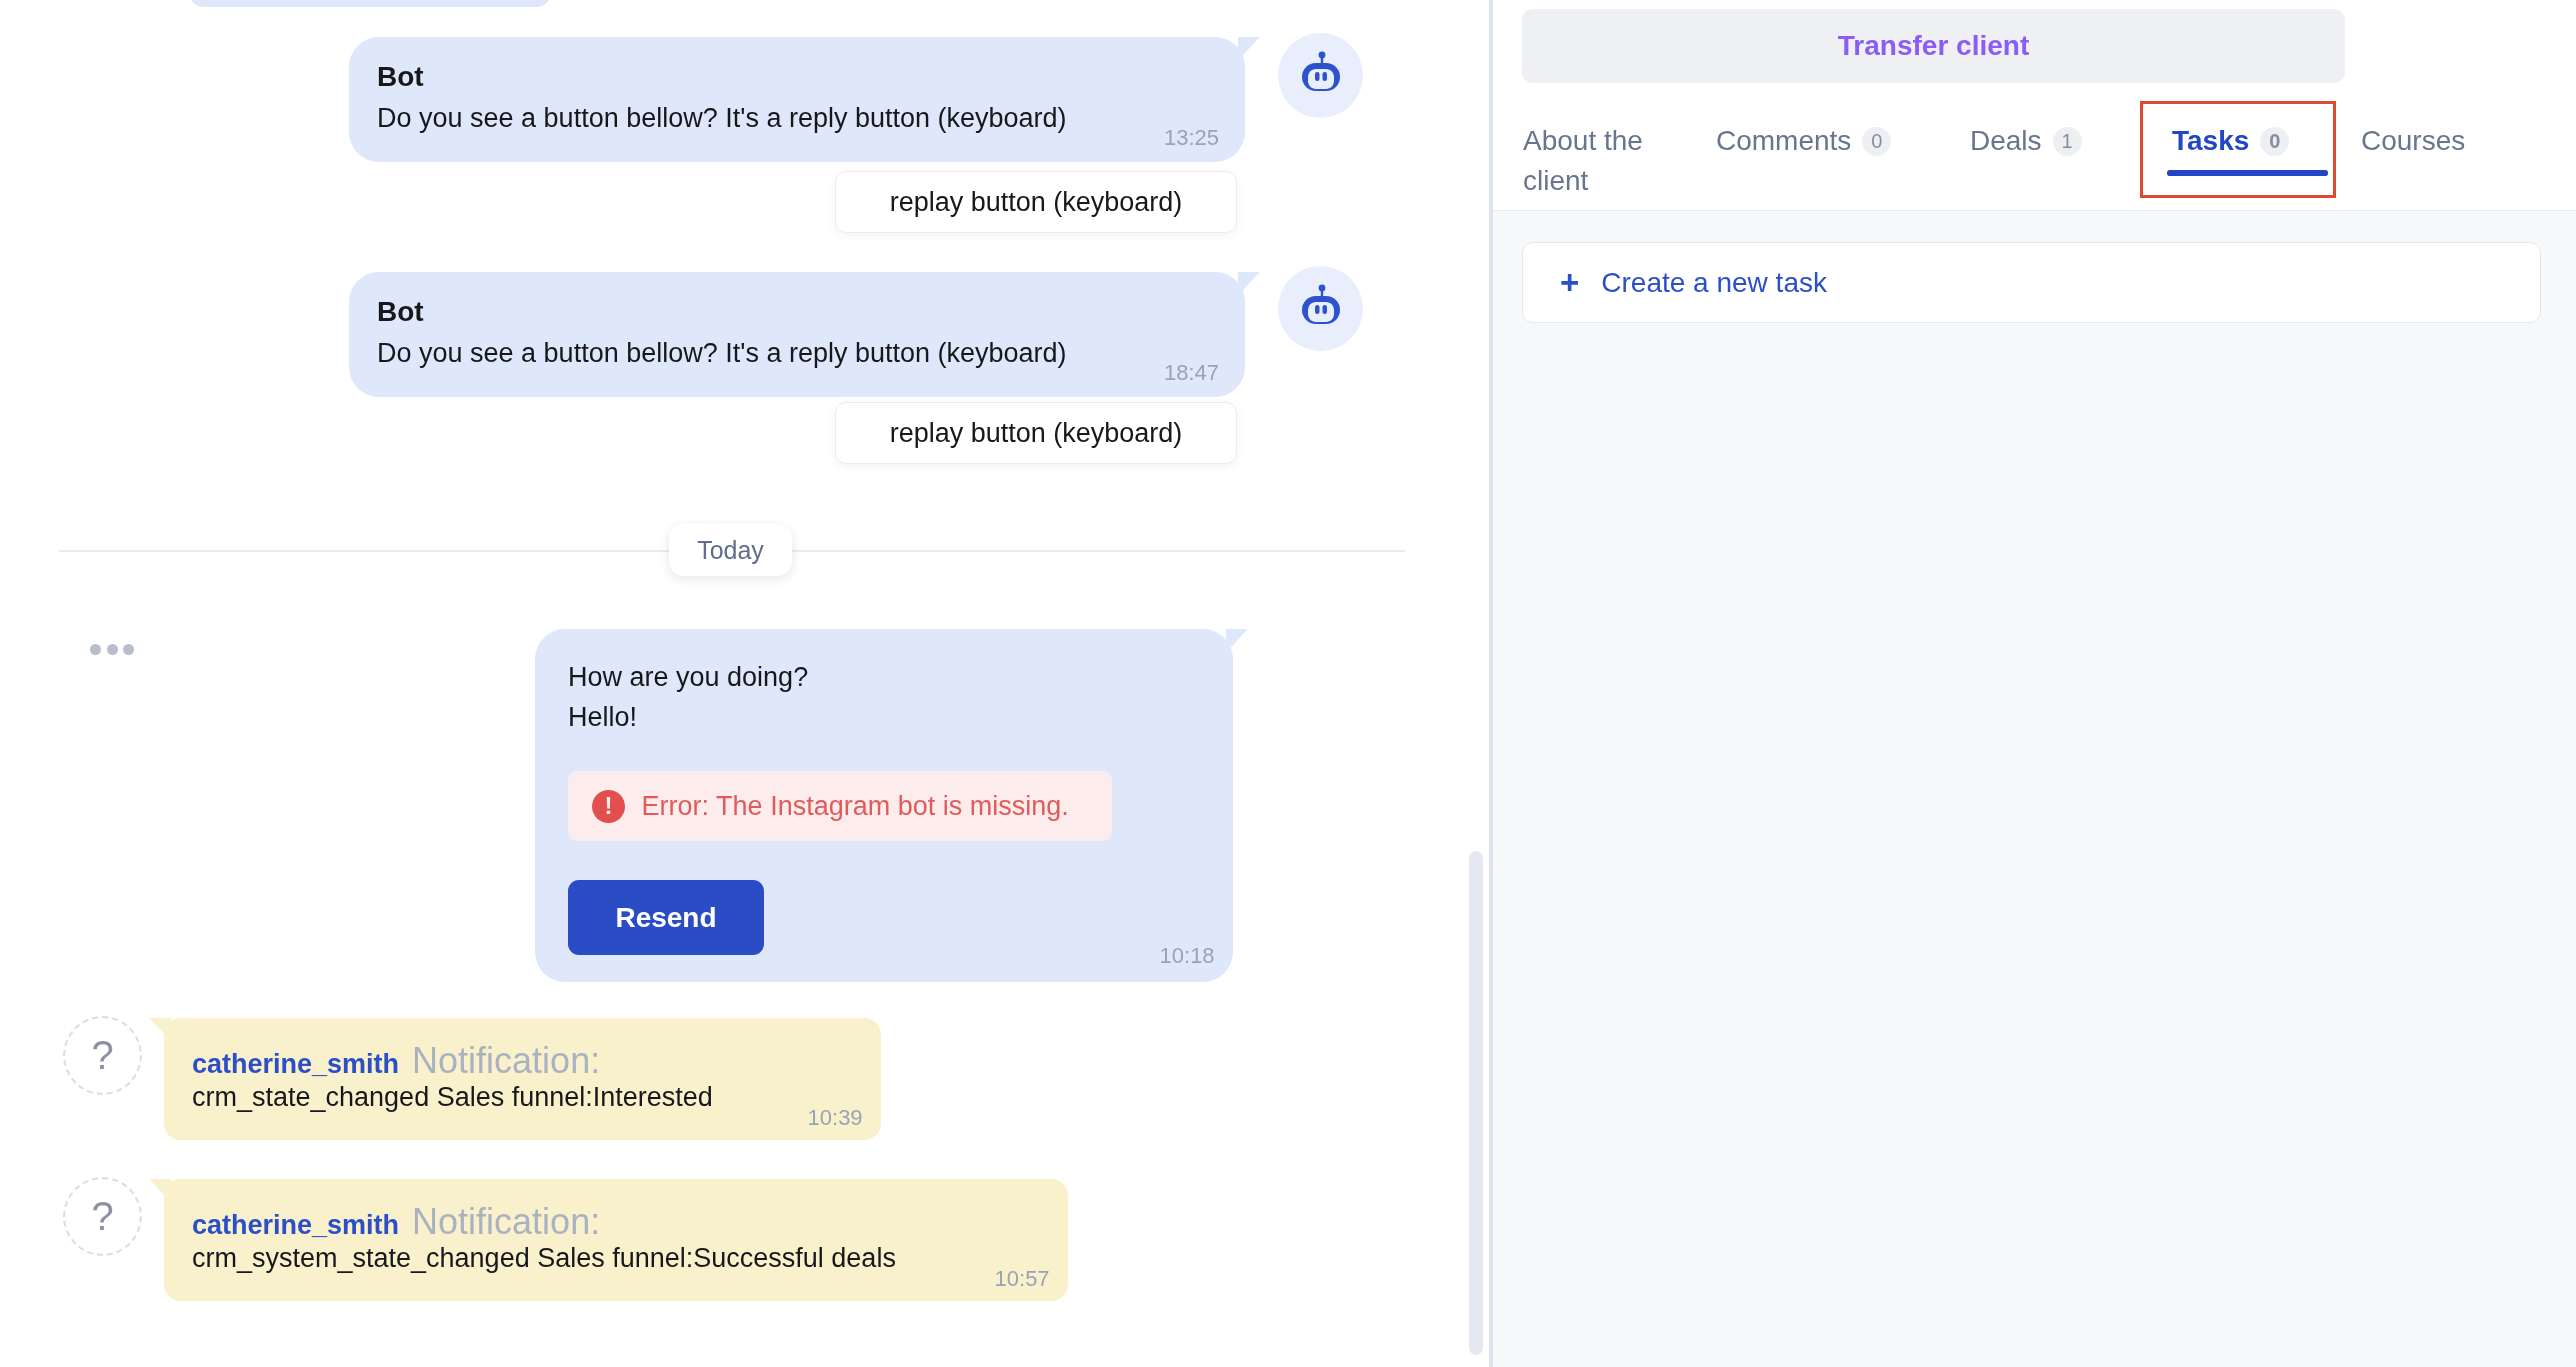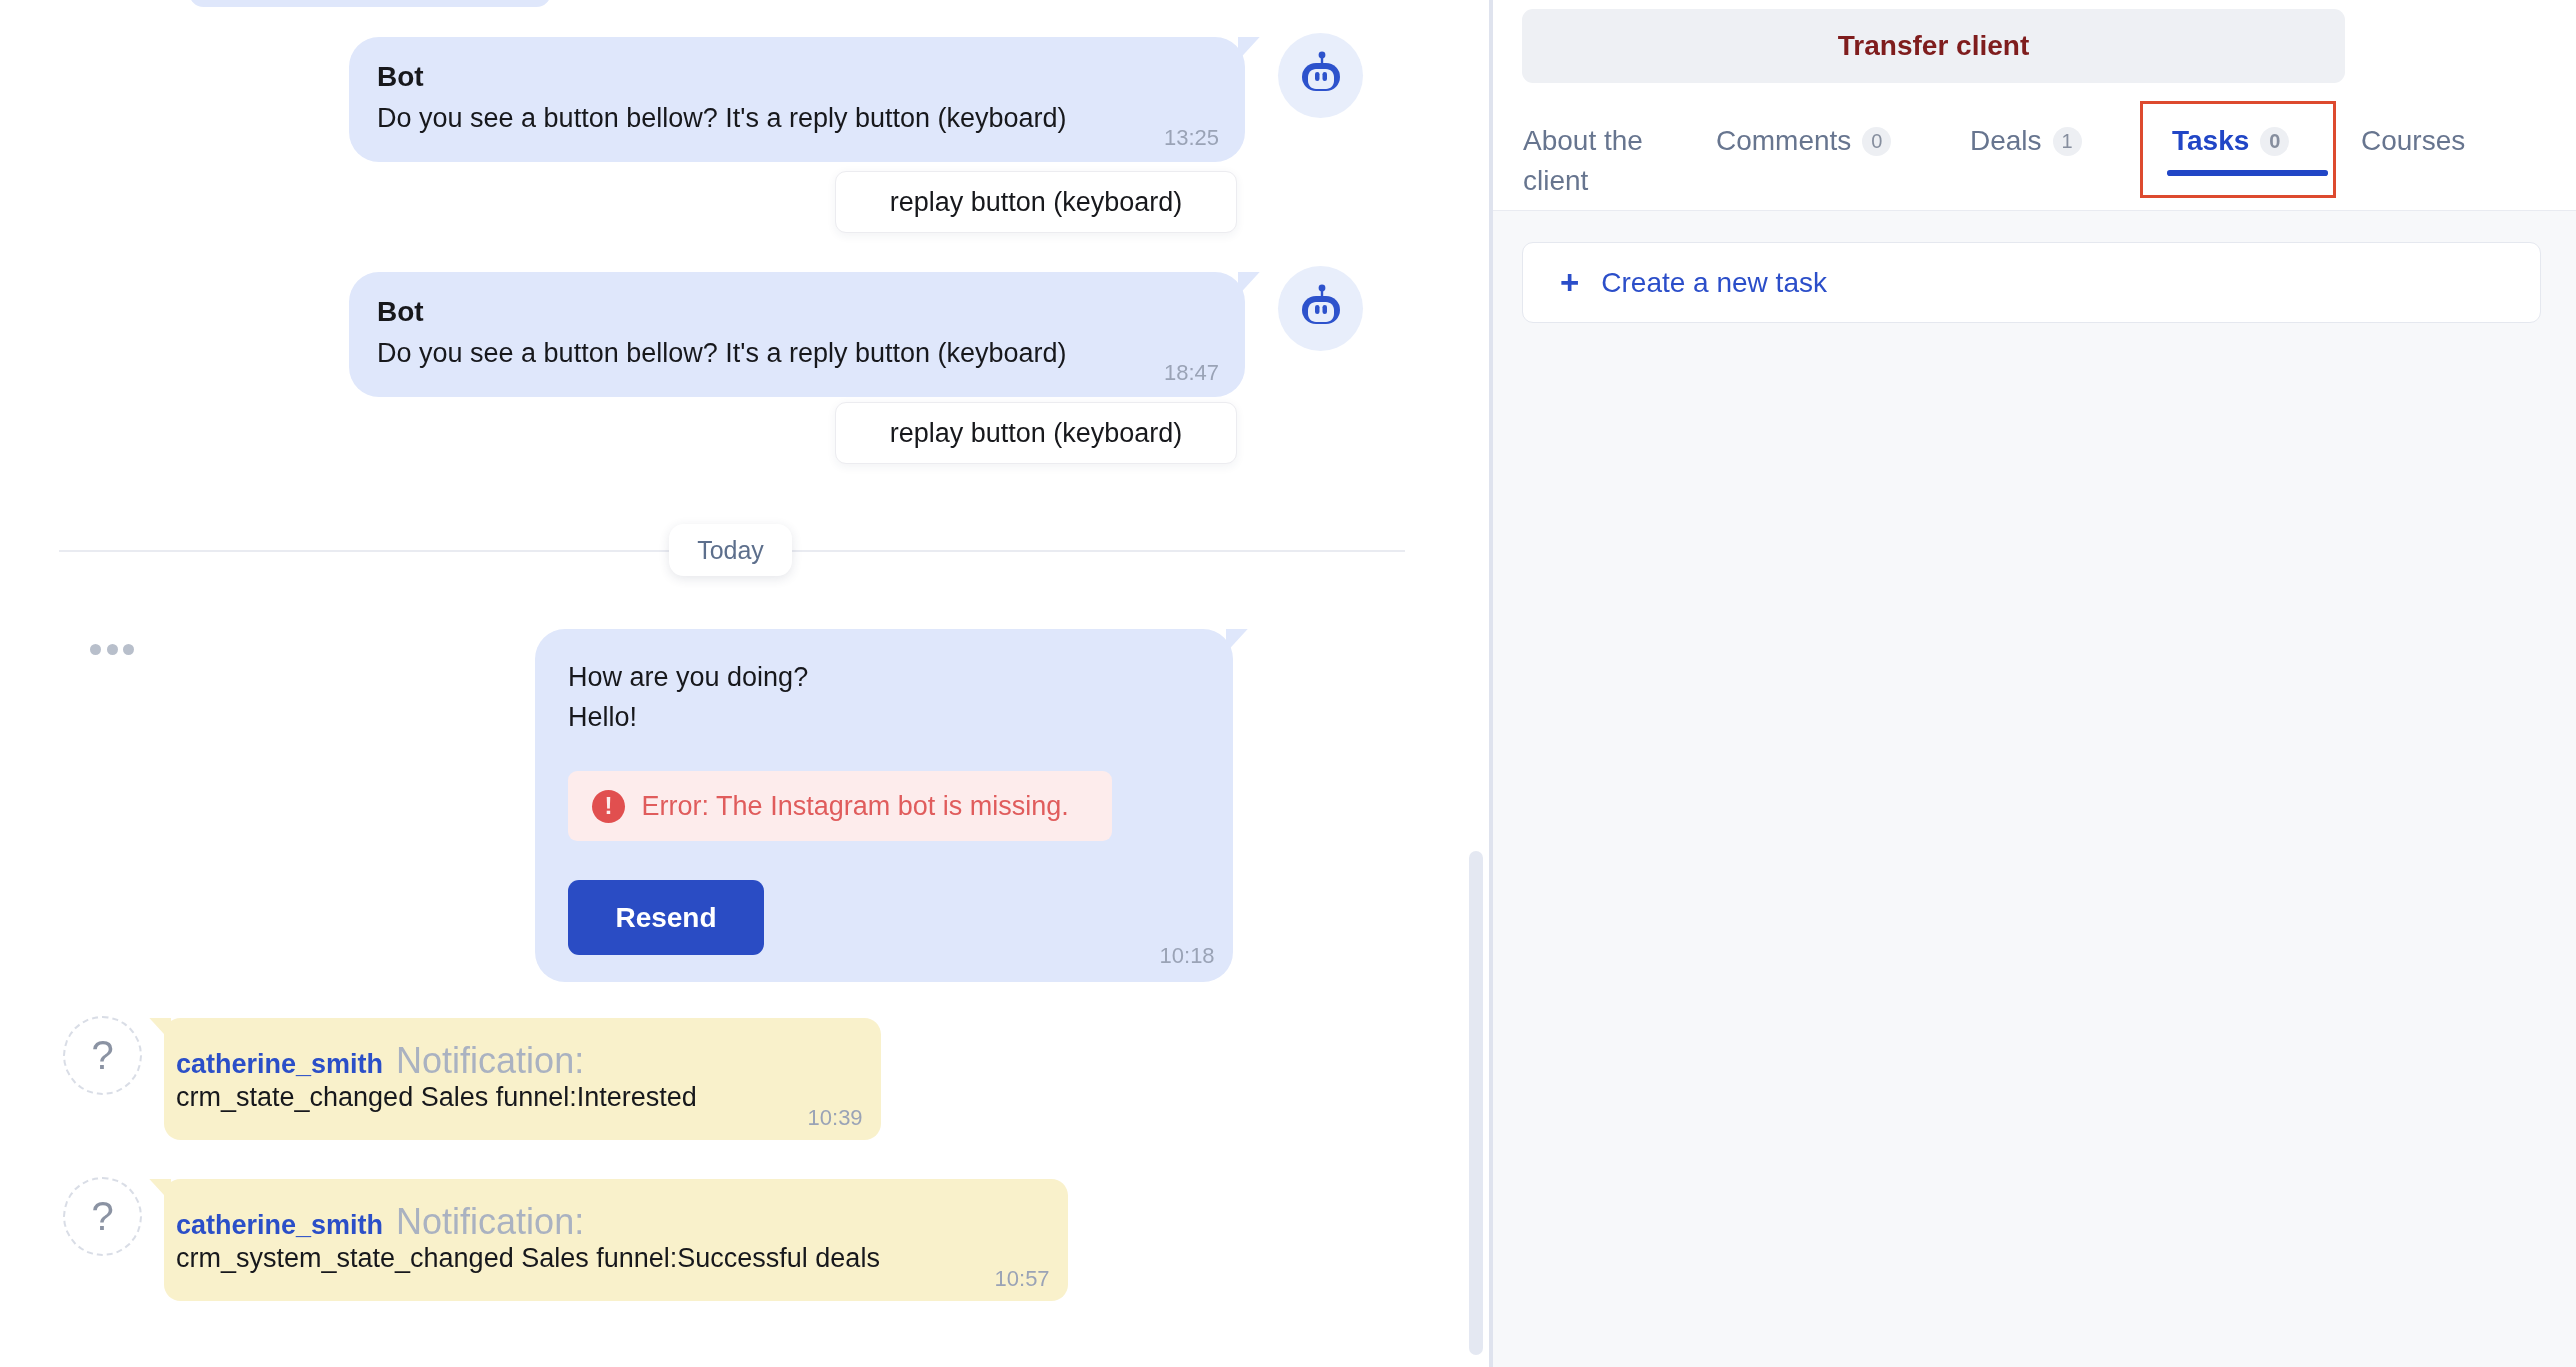--- a/index.html
+++ b/index.html
@@ -36,37 +36,37 @@
     display:flex;align-items:center;justify-content:center;font-size:24px;font-weight:700;flex:0 0 auto;}
   .error-text{font-size:27px;color:#e05c5c;}
   .resend-btn{position:absolute;left:33px;top:251px;width:196px;height:75px;background:#2a4cc4;
     border-radius:11px;display:flex;align-items:center;justify-content:center;color:#ffffff;
     font-size:28px;font-weight:700;}
   .hello-time{right:18.4px;bottom:13px;text-align:right;}
   .notif-avatar{position:absolute;left:63px;width:79px;height:79px;border-radius:50%;background:#ffffff;
     border:2.8px dashed #d9dde6;box-sizing:border-box;display:flex;align-items:center;justify-content:center;
     font-size:40px;color:#8b93a3;}
   .notif-bubble{position:absolute;left:164px;height:122px;background:#f9f1cb;border-radius:16.6px;
-    padding:22px 12px;box-sizing:border-box;}
+    padding:22px 28px;box-sizing:border-box;}
   .notif-bubble .tail-l{position:absolute;top:0;left:-14.7px;width:22px;height:24px;background:#f9f1cb;
     clip-path:polygon(0 0,100% 0,100% 100%);}
   .notif-head{display:flex;gap:13px;align-items:baseline;}
   .notif-user{font-size:27px;font-weight:700;color:#2b4fc8;}
   .notif-label{font-size:36px;color:#aab2c1;}
   .notif-text{font-size:27px;line-height:31px;}
   .notif-time{position:absolute;right:18.4px;bottom:9.2px;font-size:22px;color:#9aa3b6;}
   
   .chat-scrollbar{position:absolute;left:1469px;top:851px;width:14px;height:504px;border-radius:7.4px;
     background:#e4e8f2;}
   .panel-border{position:absolute;left:1489px;top:0;width:4.6px;height:1367px;background:#dfe3ee;}
   
   .panel{position:absolute;left:1493px;top:0;width:1083px;height:1367px;background:#ffffff;}
   .transfer-btn{position:absolute;left:29px;top:9.2px;width:823px;height:74px;background:#eef0f4;
     border-radius:11px;display:flex;align-items:center;justify-content:center;font-size:28px;
-    font-weight:600;color:#7f1d1d;}
+    font-weight:600;color:#8b5cf6;}
   .tab{position:absolute;top:121px;font-size:28px;color:#67758f;line-height:40px;white-space:nowrap;}
   .tab .badge{display:inline-flex;width:29px;height:29px;border-radius:50%;background:#edeff3;
     color:#868e9e;font-size:20px;align-items:center;justify-content:center;margin-left:11px;
     vertical-align:1.8px;}
   .tab-about{left:30px;width:166px;white-space:normal;}
   .tab-comments{left:223px;}
   .tab-deals{left:477px;}
   .tab-tasks{left:679px;color:#2146c6;font-weight:600;}
   .tab-courses{left:868px;}
   .tasks-underline{position:absolute;left:-4.6px;top:49px;width:161px;height:5.5px;background:#2146c6;

